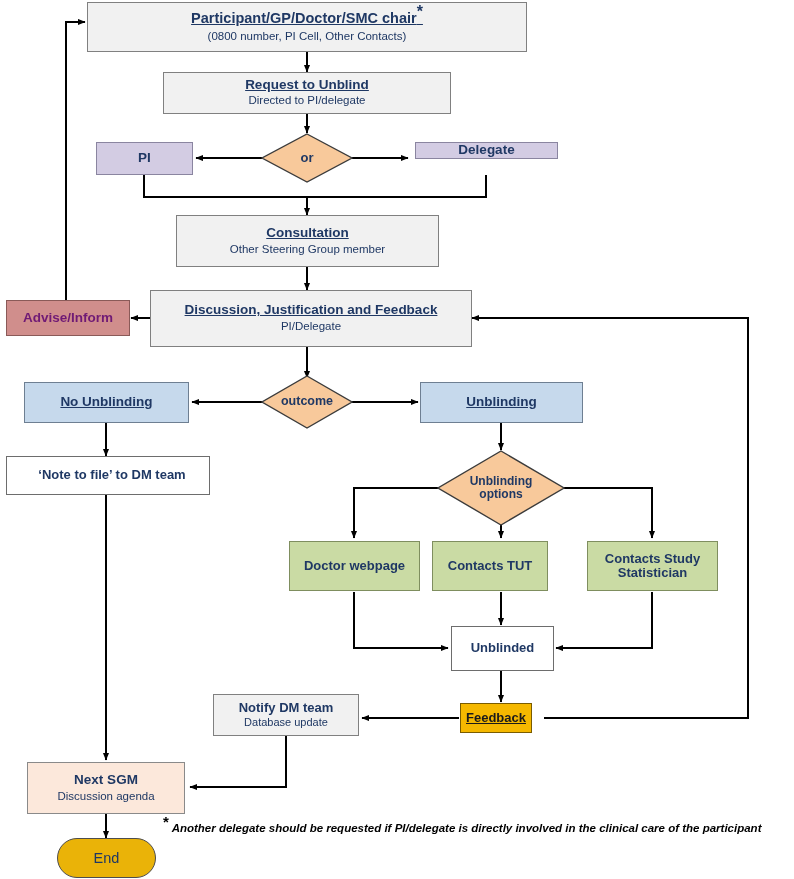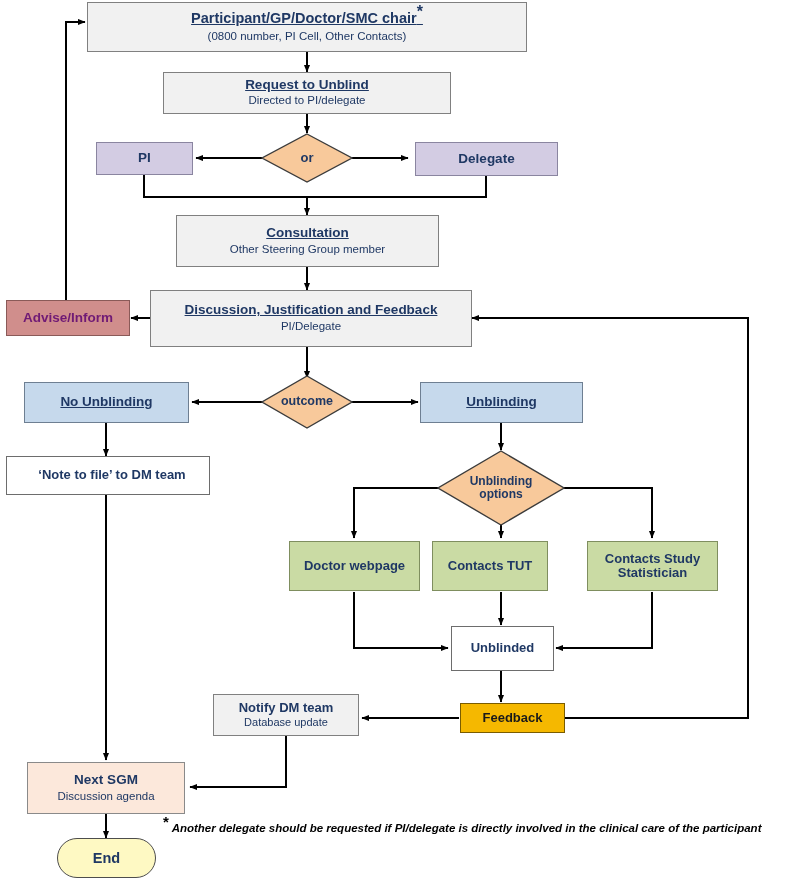--- a/index.html
+++ b/index.html
@@ -23,22 +23,22 @@
   .gold{background:#f5b800;border-color:#7a5c00;color:#1a1a1a;}
   .peach{background:#fce8db;border-color:#8a8a8a;}
   .plain{background:#ffffff;border-color:#6d6d6d;padding-left:8px;}
 
   .diamond{position:absolute;display:flex;align-items:center;justify-content:center;}
   .diamond .dshape{position:absolute;left:0;top:0;width:100%;height:100%;}
   .diamond .dlabel{position:relative;z-index:2;font-weight:bold;color:#1f3864;
         text-align:center;line-height:1.1;}
 
   .term{position:absolute;box-sizing:border-box;display:flex;align-items:center;
-        justify-content:center;background:#fef9c3;border:1px solid #4d4d4d;
-        border-radius:40px;color:#1f3864;font-weight:bold;}
+        justify-content:center;background:#eab308;border:1px solid #4d4d4d;
+        border-radius:40px;color:#1f3864;font-weight:normal;}
 
   .footnote{position:absolute;color:#000000;font-style:italic;font-weight:bold;
         font-size:11.5px;line-height:1.55;}
   .footnote .star{font-style:normal;font-size:15px;font-weight:bold;
         vertical-align:super;line-height:0;}
   .starmark{font-size:16px;vertical-align:super;line-height:0;font-weight:bold;}
 </style>
 </head>
 <body>
 
@@ -124,21 +124,21 @@
     <div class="t1" style="font-size:13.5px;">PI</div>
   </div>
 
   <div class="diamond" style="left:261px;top:133px;width:92px;height:50px;">
     <svg class="dshape" viewBox="0 0 92 50" preserveAspectRatio="none">
       <polygon points="46,1 91,25 46,49 1,25" fill="#f8c99b" stroke="#3b3b3b" stroke-width="1.4"></polygon>
     </svg>
     <div class="dlabel" style="font-size:13px;">or</div>
   </div>
 
-  <div class="node lav" style="left:415px;top:142px;width:143px;height:34px;">
+  <div class="node lav" style="left:415px;top:142px;width:143px;height:17px;">
     <div class="t1" style="font-size:13.5px;">Delegate</div>
   </div>
 
   <div class="node grey u" style="left:176px;top:215px;width:263px;height:52px;">
     <div class="t1" style="font-size:13.5px;">Consultation</div>
     <div class="t2" style="font-size:11.5px;margin-top:2px;">Other Steering Group member</div>
   </div>
 
   <div class="node rose" style="left:6px;top:300px;width:124px;height:36px;">
     <div class="t1" style="font-size:13.5px;">Advise/Inform</div>
@@ -195,21 +195,21 @@
 
   <div class="node white" style="left:451px;top:626px;width:103px;height:45px;">
     <div class="t1" style="font-size:13px;">Unblinded</div>
   </div>
 
   <div class="node grey" style="left:213px;top:694px;width:146px;height:42px;">
     <div class="t1" style="font-size:13px;">Notify DM team</div>
     <div class="t2" style="font-size:11px;margin-top:1px;">Database update</div>
   </div>
 
-  <div class="node gold" style="left:460px;top:703px;width:105px;height:30px;">
+  <div class="node gold" style="left:460px;top:703px;width:72px;height:30px;text-decoration:underline;">
     <div class="t1" style="font-size:13px;">Feedback</div>
   </div>
 
   <div class="node peach" style="left:27px;top:762px;width:158px;height:52px;">
     <div class="t1" style="font-size:13.5px;">Next SGM</div>
     <div class="t2" style="font-size:11.5px;margin-top:2px;">Discussion agenda</div>
   </div>
 
   <div class="term" style="left:57px;top:838px;width:99px;height:40px;font-size:14.5px;">
     <span>End</span>

